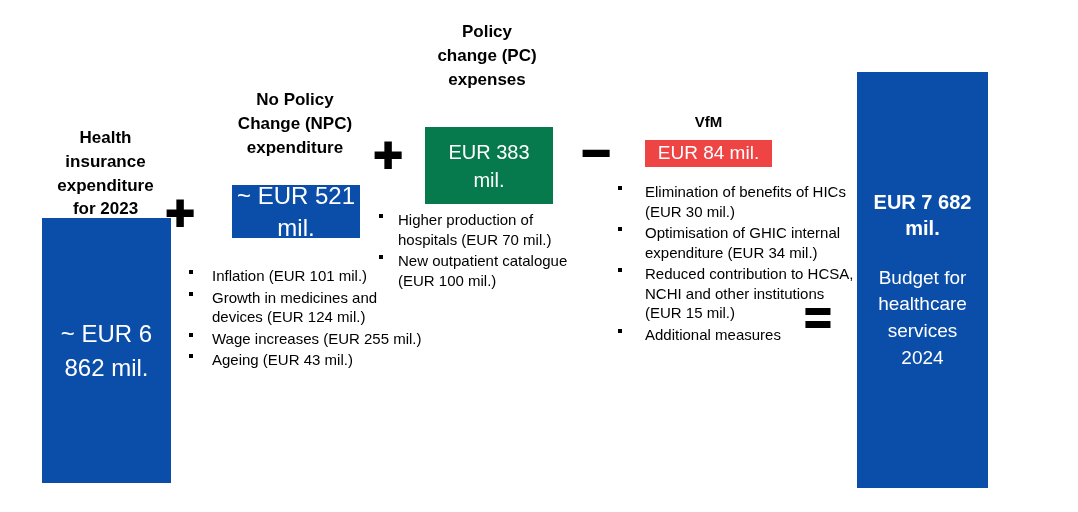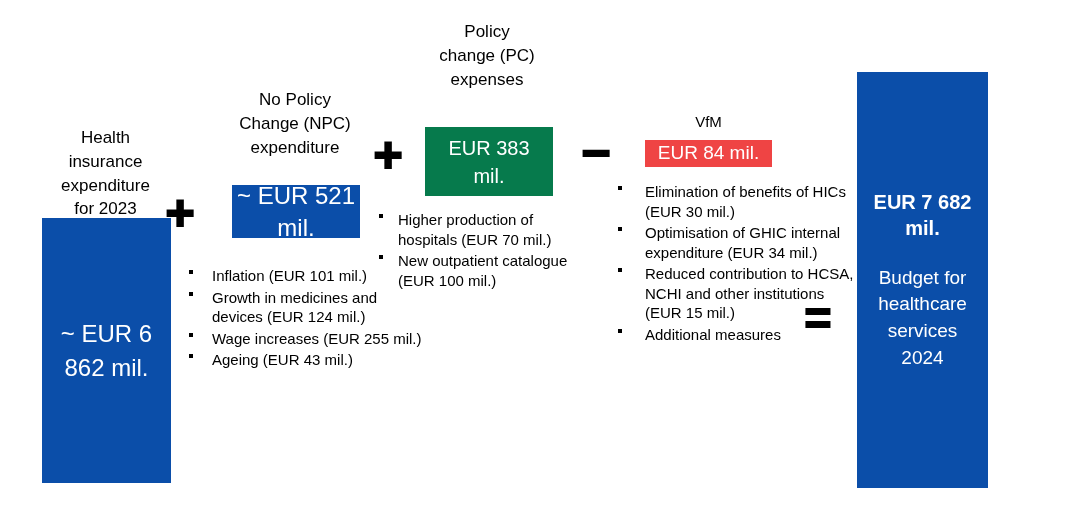--- a/index.html
+++ b/index.html
@@ -12,41 +12,41 @@
     position: relative;
     width: 1078px;
     height: 512px;
     background: #ffffff;
     overflow: hidden;
     color: #000;
   }
   .heading {
     position: absolute;
     margin: 0;
-    font-weight: 400;
+    font-weight: 700;
     color: #000;
     text-align: center;
   }
   .h-col1 { left: 33px;  top: 114px; width: 145px; font-size: 17px; line-height: 1.4; margin-top: 12px; }
   .h-col2 { left: 205px; top: 88px;  width: 180px; font-size: 17px; line-height: 1.4; }
   .h-col3 { left: 417px; top: 20px;  width: 140px; font-size: 17px; line-height: 1.4; }
   .h-col4 { left: 645px; top: 112px; width: 127px; font-size: 15px; line-height: 1.3; }
   .h-col5 { left: 843px; top: 14px;  width: 160px; font-size: 19px; line-height: 1.3; }
 
   .bar {
     position: absolute;
     color: #ffffff;
     display: flex;
     align-items: center;
     justify-content: center;
     text-align: center;
   }
   .bar-1 { left: 42px;  top: 218px; width: 129px; height: 265px; font-size: 24px; line-height: 1.4; }
   .bar-2 { left: 232px; top: 185px; width: 128px; height: 53px;  font-size: 24px; line-height: 1.3; }
-  .bar-3 { left: 425px; top: 127px; width: 128px; height: 69px;  font-size: 20px; line-height: 1.4; }
+  .bar-3 { left: 425px; top: 127px; width: 128px; height: 77px;  font-size: 20px; line-height: 1.4; }
   .bar-4 { left: 645px; top: 140px; width: 127px; height: 27px;  font-size: 19px; line-height: 1.2; }
   .bar-5 {
     left: 857px; top: 72px; width: 131px; height: 416px;
     font-size: 19px; line-height: 1.4;
     flex-direction: column; gap: 24px;
   }
   .bar-5 .big-value { font-weight: 700; font-size: 20px; line-height: 1.3; }
 
   .op {
     position: absolute;

